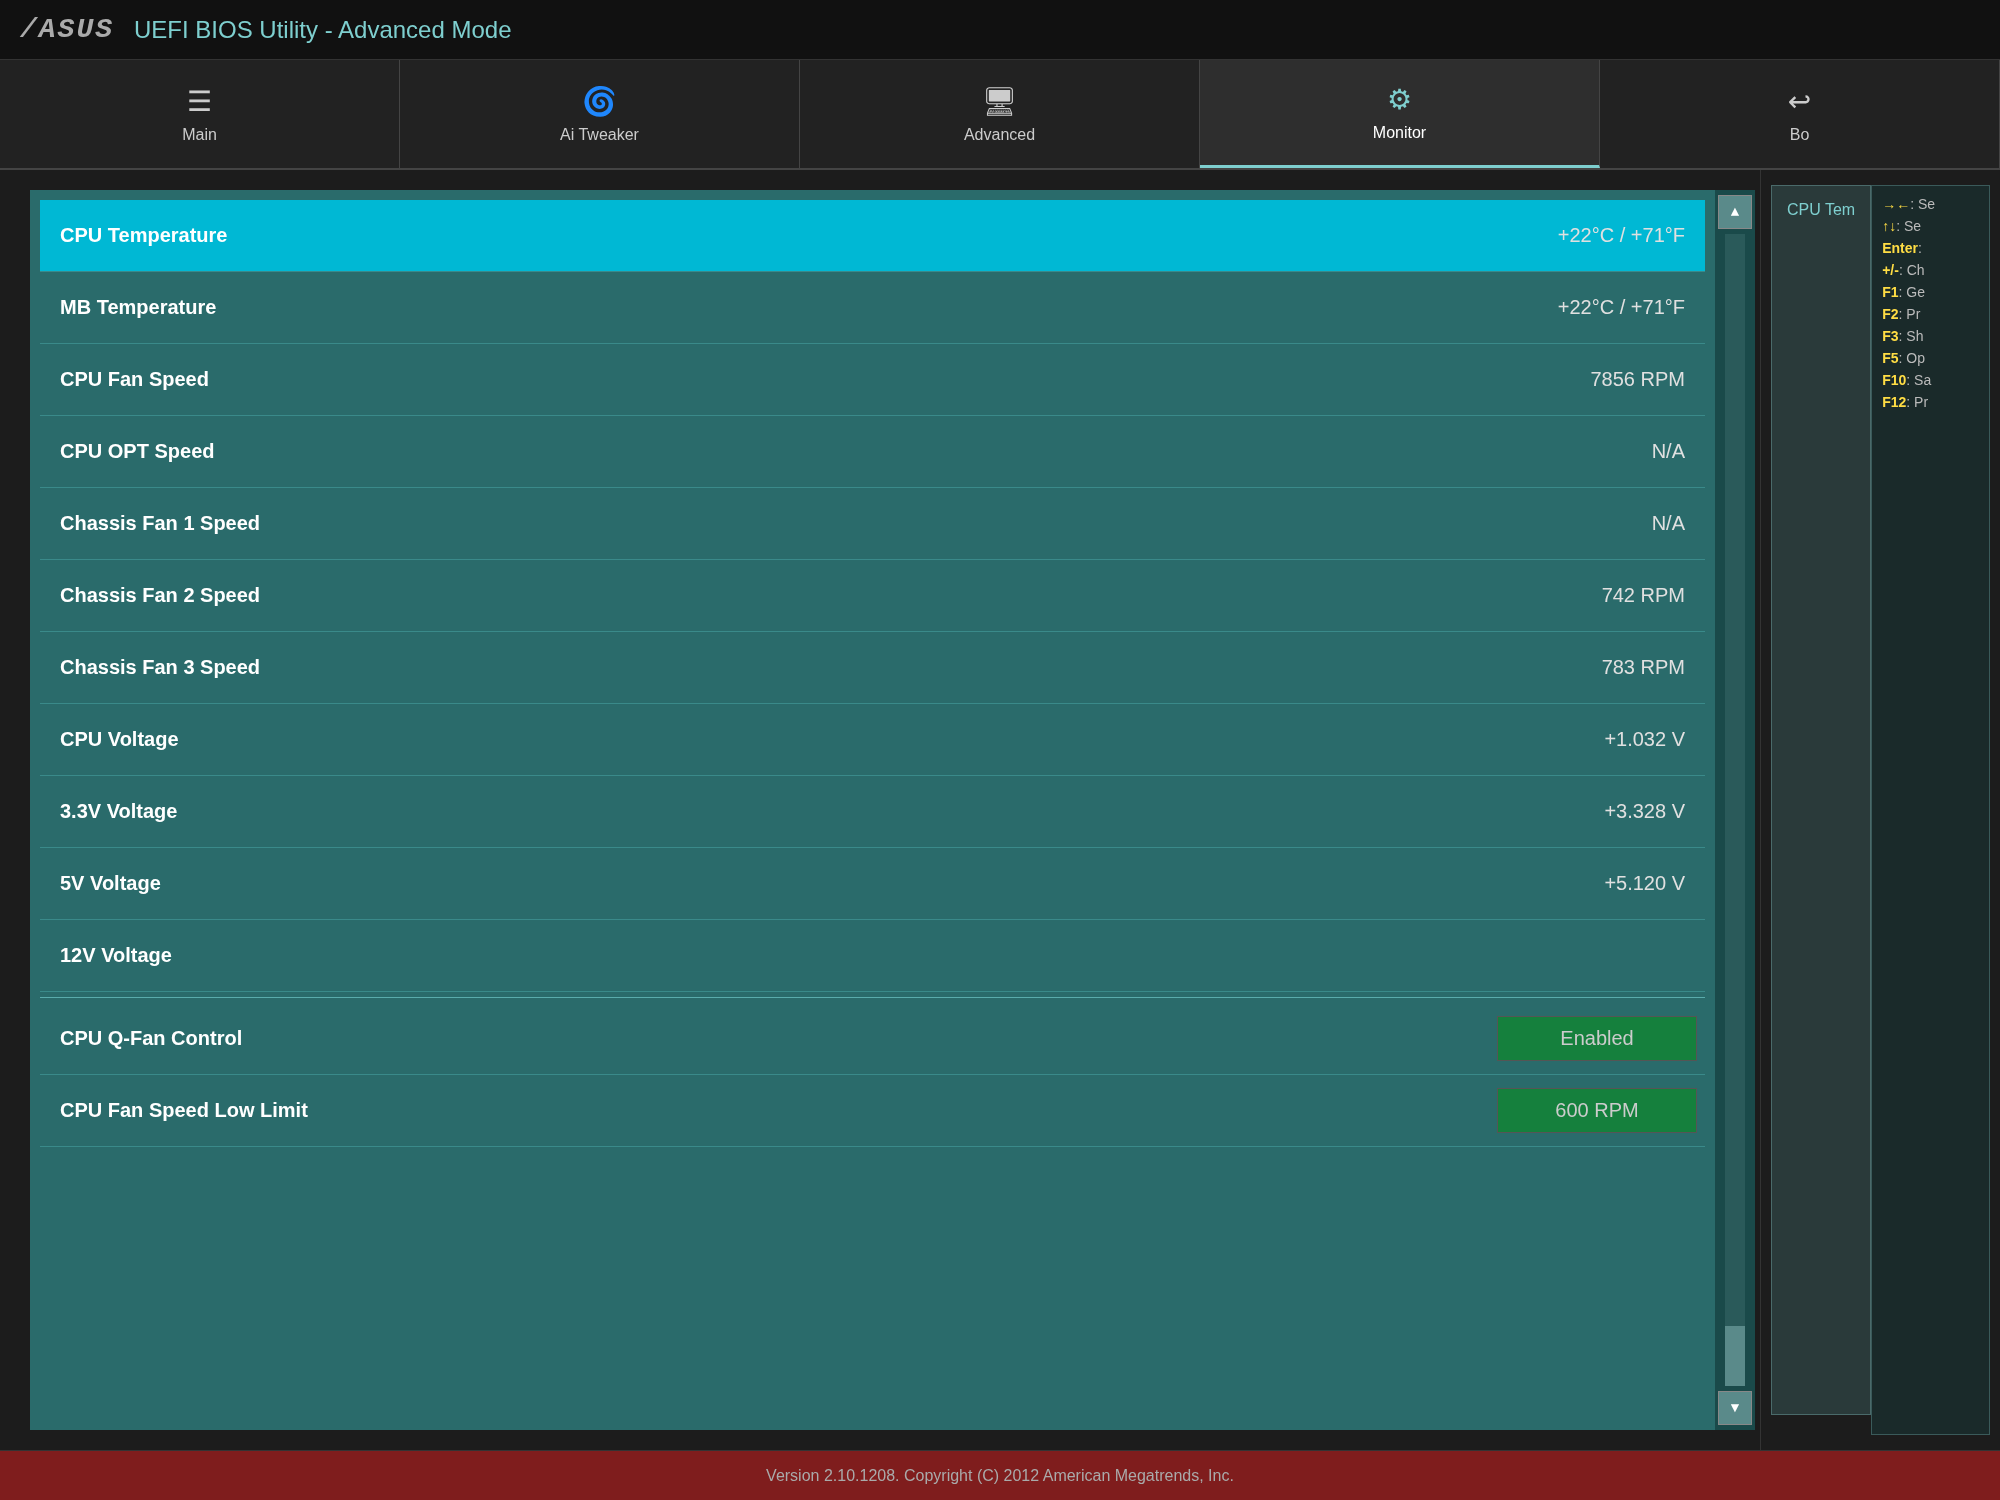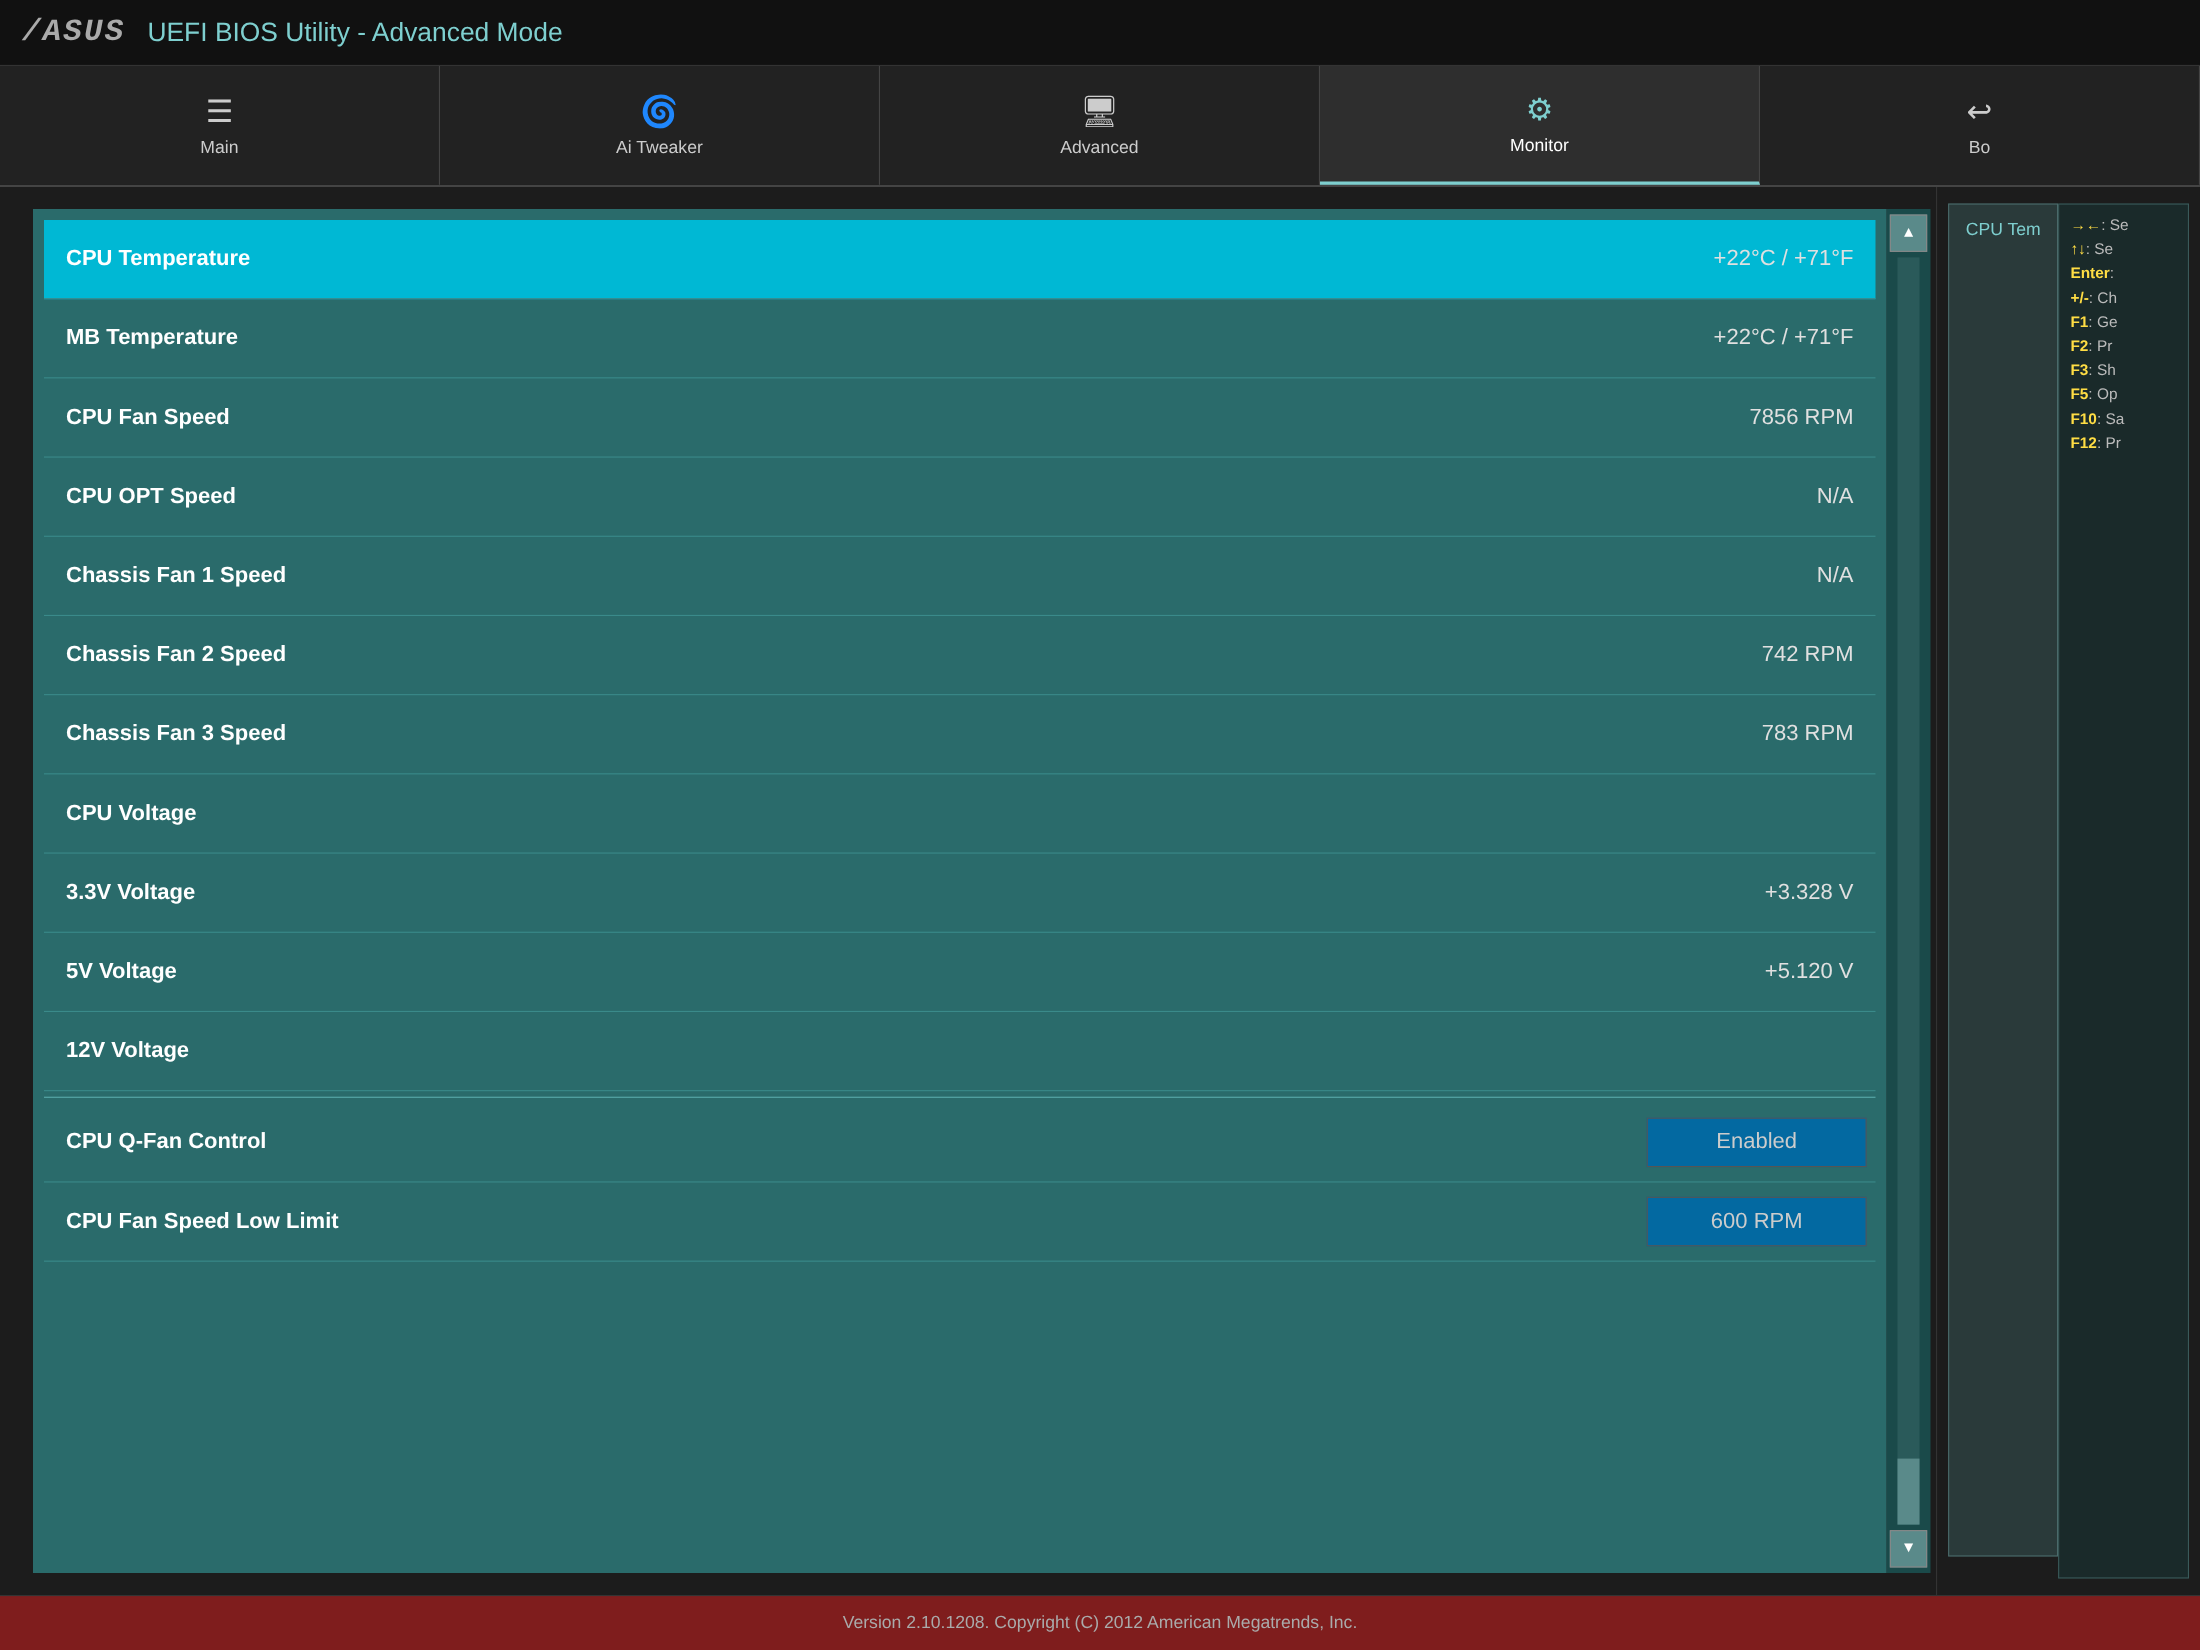--- a/index.html
+++ b/index.html
@@ -120,21 +120,21 @@
     .row-value {
       width: 280px;
       color: #e0e0e0;
       font-size: 20px;
       text-align: right;
       padding: 12px 20px;
       font-family: Arial, sans-serif;
     }
 
     .row-value.button-val {
-      background: #0369a1;
+      background: #15803d;
       color: #ccc;
       text-align: center;
       margin: 8px;
       padding: 10px 20px;
       border: 1px solid #555;
       width: 200px;
     }
 
     
     #scrollbar {
@@ -295,20 +295,21 @@
         <div class="monitor-row">
       <div class="row-label">Chassis Fan 2 Speed</div>
       <div class="row-value">742 RPM</div>
     </div>
         <div class="monitor-row">
       <div class="row-label">Chassis Fan 3 Speed</div>
       <div class="row-value">783 RPM</div>
     </div>
         <div class="monitor-row">
       <div class="row-label">CPU Voltage</div>
+      <div class="row-value">+1.032 V</div>
     </div>
         <div class="monitor-row">
       <div class="row-label">3.3V Voltage</div>
       <div class="row-value">+3.328 V</div>
     </div>
         <div class="monitor-row">
       <div class="row-label">5V Voltage</div>
       <div class="row-value">+5.120 V</div>
     </div>
         <div class="monitor-row">

